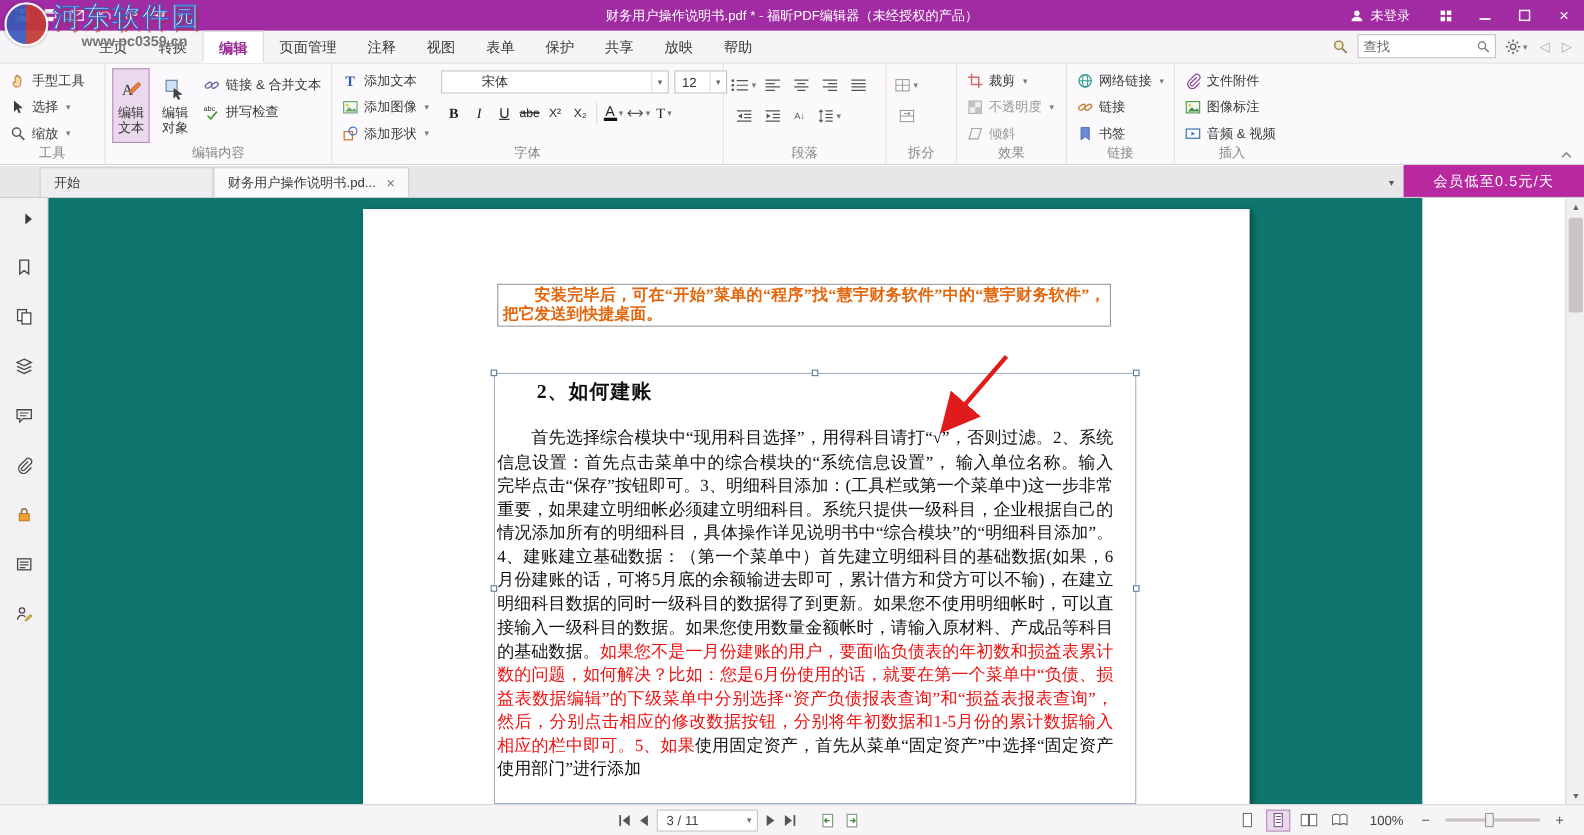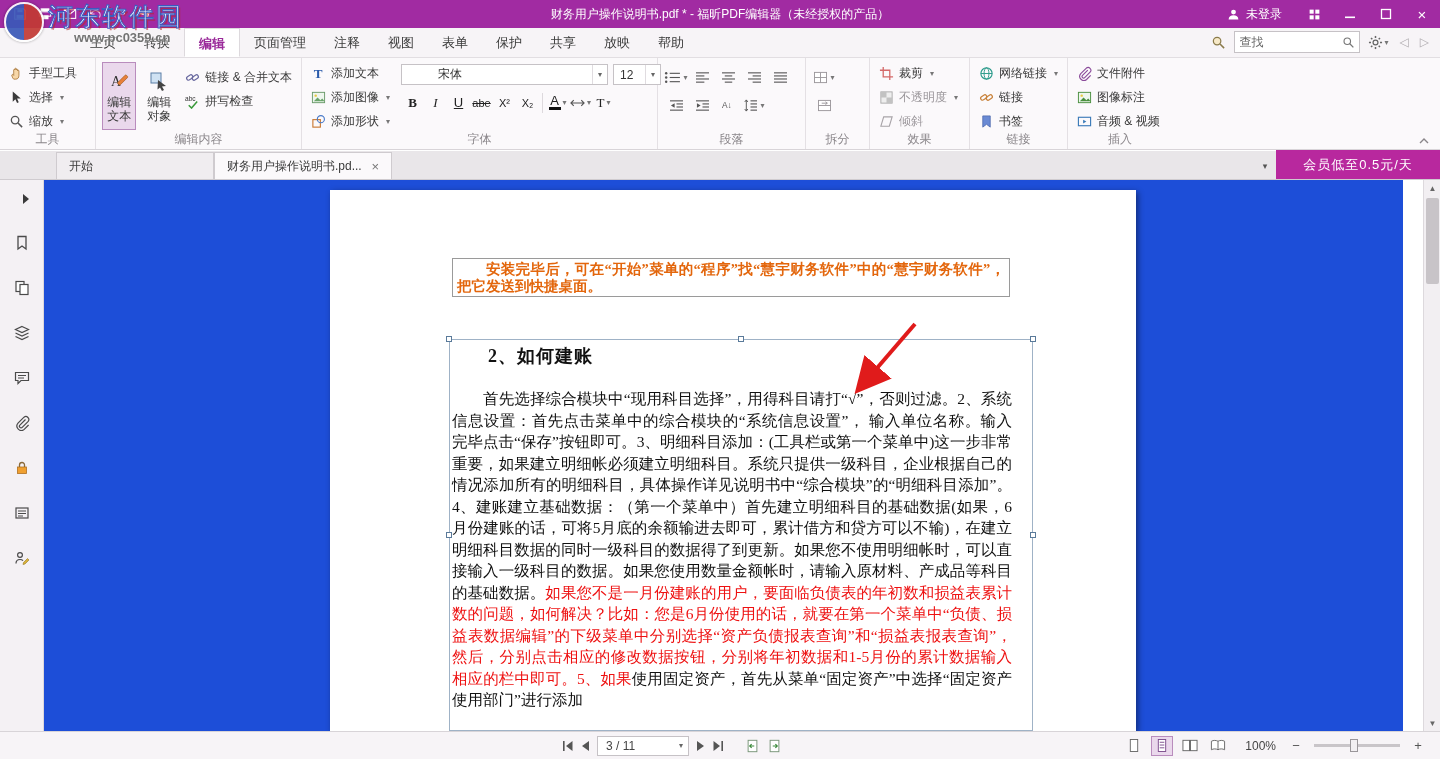--- a/index.html
+++ b/index.html
@@ -54,34 +54,34 @@
 .fmt{width:23px;height:23px;display:flex;align-items:center;justify-content:center;font-size:13px;color:#222;}
 .fmt.small{font-size:11px;}
 .vdiv{width:1px;height:20px;background:#ddd9dd;margin:0 3px;align-self:center;}
 .fontcolor-a{display:flex;flex-direction:column;align-items:center;line-height:11px;}
 .fontcolor-a .bar{width:12px;height:3px;background:#111;margin-top:1px;}
 .ribbon-collapse{position:absolute;right:10px;bottom:4px;}
 
 
 .doctabbar{position:absolute;top:151px;left:0;width:1440px;height:29px;background:#e9e6e9;border-bottom:1px solid #cfcbcf;display:flex;align-items:flex-end;}
 .doctab{height:27px;display:flex;align-items:center;padding:0 12px;font-size:12px;color:#3a3a3a;background:#f0edf0;border:1px solid #cfcbcf;border-bottom:none;margin-left:0;}
-.doctab.start{margin-left:56px;width:158px;padding-left:12px;}
+.doctab.start{margin-left:36px;width:158px;padding-left:12px;}
 .doctab.active{background:#fbf9fb;width:178px;}
 .dt-label{flex:1;overflow:hidden;white-space:nowrap;}
 .dt-close{margin-left:8px;color:#777;font-size:13px;line-height:1;}
 .dtb-spacer{flex:1;}
 .dtb-caret{width:22px;text-align:center;color:#555;font-size:9px;padding-bottom:8px;}
 .promo{width:164px;height:29px;background:#b8289e;color:#ffffff;font-size:13px;display:flex;align-items:center;justify-content:center;letter-spacing:1px;}
 
 
 .sidebar{position:absolute;left:0;top:180px;width:44px;height:551px;background:#f4f1f4;border-right:1px solid #dcd8dc;}
 .sb-expand{position:absolute;top:8px;left:14px;}
 .sb-icons{position:absolute;top:52px;left:0;width:44px;display:flex;flex-direction:column;align-items:center;gap:23px;}
 .sb-btn{width:24px;height:22px;display:flex;align-items:center;justify-content:center;}
-.docarea{position:absolute;left:44px;top:180px;width:1359px;height:551px;background:#1d4ed8;overflow:hidden;}
+.docarea{position:absolute;left:44px;top:180px;width:1249px;height:551px;background:#0f766e;overflow:hidden;}
 .page{position:absolute;left:286px;top:10px;width:806px;height:541px;background:#fff;box-shadow:2px 2px 6px rgba(0,0,0,.45);overflow:hidden;font-family:"Liberation Serif",serif;}
 .notice{position:absolute;left:122px;top:68px;width:558px;border:1px solid #9a9a9a;padding:2px 4px;}
 .notice span{display:block;font-size:14.5px;font-weight:bold;color:#e3660c;line-height:16.5px;text-indent:2em;text-align:justify;}
 .selbox{position:absolute;left:119px;top:149px;width:584px;height:392px;border:1px solid #9fb2c6;}
 .handle{position:absolute;width:6px;height:6px;background:#fff;border:1px solid #5a7a9a;}
 .h-tl{left:-4px;top:-4px;}.h-tc{left:50%;top:-4px;margin-left:-3px;}.h-tr{right:-4px;top:-4px;}
 .h-ml{left:-4px;top:50%;margin-top:-3px;}.h-mr{right:-4px;top:50%;margin-top:-3px;}
 .heading{position:absolute;left:158px;top:154px;font-size:18px;font-weight:bold;color:#111;letter-spacing:1px;}
 .content{position:absolute;left:122px;top:196px;width:560px;font-size:15.5px;line-height:21.5px;color:#111;text-align:justify;}
 .content p.lead{text-indent:2em;}

